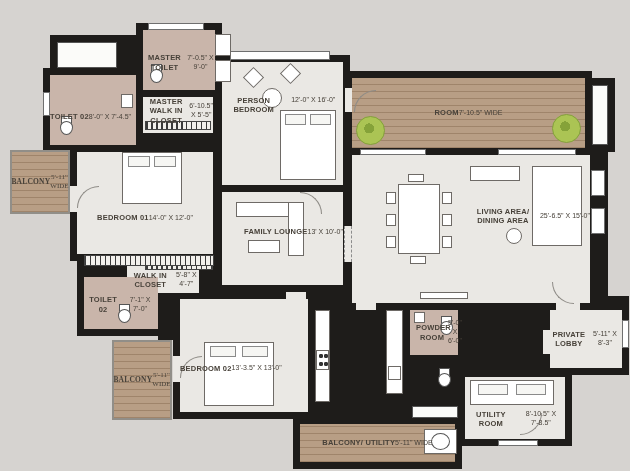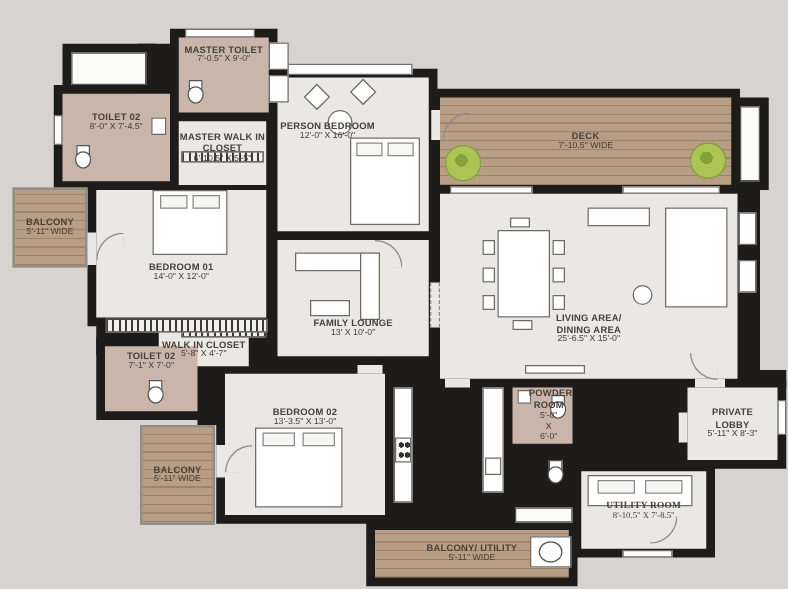--- a/index.html
+++ b/index.html
@@ -7,22 +7,22 @@
         font-family:"Liberation Sans",sans-serif;overflow:hidden;}
   .wall,.wf{position:absolute;background:var(--wall,#1e1c1a);}
   .room{position:absolute;background:var(--floor,#eae8e4);box-sizing:border-box;}
   .room.bath{background:var(--bath,#c9b5aa);}
   .room.wood{background:repeating-linear-gradient(0deg,rgba(70,40,12,.22) 0 1px,rgba(0,0,0,0) 1px 7px),var(--wood,#b89e85);}
   .room.svc{background:#fbfbf9;}
   .xbox{background-image:
       linear-gradient(to top right,transparent calc(50% - .7px),#4d4d4d calc(50% - .7px) calc(50% + .7px),transparent calc(50% + .7px)),
       linear-gradient(to bottom right,transparent calc(50% - .7px),#4d4d4d calc(50% - .7px) calc(50% + .7px),transparent calc(50% + .7px));
       background-color:#fbfbf9;border:1px solid #555;}
-  .open{border:2px solid #918e88;}
-  .lbl{position:absolute;inset:0;display:flex;flex-direction:column;align-items:center;justify-content:center;
+  .open{border:2px solid #918e88;font-family:Liberation Serif, serif;}
+  .lbl{position:absolute;inset:0;display:flex;flex-direction:row;align-items:center;justify-content:center;
        text-align:center;color:#474139;line-height:1.25;pointer-events:none;z-index:5;}
   .lbl .nm{font-size:7.5px;font-weight:bold;letter-spacing:.2px;}
   .lbl .dm{font-size:7px;}
   .win{position:absolute;background:#ffffff;border:1px solid #6f6f6f;box-sizing:border-box;}
   .gap{position:absolute;background:var(--floor,#eae8e4);}
   .dashedgap{position:absolute;background:var(--floor,#eae8e4);border-left:1px dashed #8c8c8c;border-right:1px dashed #8c8c8c;box-sizing:border-box;}
   .door{position:absolute;box-sizing:border-box;border:1px solid #8e8b86;}
   .door.tl{border-radius:100% 0 0 0;border-right:none;border-bottom:none;}
   .door.tr{border-radius:0 100% 0 0;border-left:none;border-bottom:none;}
   .door.bl{border-radius:0 0 0 100%;border-right:none;border-top:none;}
@@ -88,35 +88,35 @@
         <span class="nm">TOILET 02</span>
         <span class="dm">8'-0" X 7'-4.5"</span>
       </div>
   </div>
   <div class="room bath" style="left:143px;top:30px;width:72px;height:60px;">
     <div class="lbl" style="justify-content:flex-start;padding-top:5px;">
         <span class="nm">MASTER TOILET</span>
         <span class="dm">7'-0.5" X 9'-0"</span>
       </div>
   </div>
-  <div class="room" style="left:143px;top:97px;width:70px;height:51px;">
+  <div class="room" style="left:143px;top:97px;width:70px;height:36px;">
     <div class="lbl" style="padding-bottom:8px;">
         <span class="nm">MASTER WALK IN CLOSET</span>
         <span class="dm">6'-10.5" X 5'-5"</span>
       </div>
   </div>
   <div class="room" style="left:222px;top:62px;width:121px;height:123px;">
     <div class="lbl" style="justify-content:flex-start;align-items:flex-start;padding:34px 0 0 2px;">
         <span class="nm" style="width:76px;">PERSON BEDROOM</span>
         <span class="dm" style="width:76px;">12'-0" X 16'-0"</span>
       </div>
   </div>
   <div class="room wood" style="left:352px;top:78px;width:233px;height:70px;">
     <div class="lbl">
-        <span class="nm">DECK</span>
+        <span class="nm">ROOM</span>
         <span class="dm">7'-10.5" WIDE</span>
       </div>
   </div>
   <div class="room wood open" style="left:10px;top:150px;width:60px;height:64px;">
     <div class="lbl">
         <span class="nm">BALCONY</span>
         <span class="dm">5'-11" WIDE</span>
       </div>
   </div>
   <div class="room" style="left:77px;top:152px;width:136px;height:102px;">
@@ -167,21 +167,21 @@
         <span class="dm">5'-0" X 6'-0"</span>
       </div>
   </div>
   <div class="room" style="left:550px;top:310px;width:72px;height:58px;">
     <div class="lbl">
         <span class="nm" style="width:44px;">PRIVATE LOBBY</span>
         <span class="dm">5'-11" X 8'-3"</span>
       </div>
   </div>
   <div class="room" style="left:465px;top:377px;width:100px;height:62px;">
-    <div class="lbl" style="justify-content:flex-start;padding-top:22px;font-family:Liberation Serif, serif;">
+    <div class="lbl" style="justify-content:flex-start;padding-top:22px;">
         <span class="nm">UTILITY ROOM</span>
         <span class="dm">8'-10.5" X 7'-8.5"</span>
       </div>
   </div>
   <div class="room wood" style="left:300px;top:424px;width:155px;height:38px;">
     <div class="lbl">
         <span class="nm">BALCONY/ UTILITY</span>
         <span class="dm">5'-11" WIDE</span>
       </div>
   </div>

